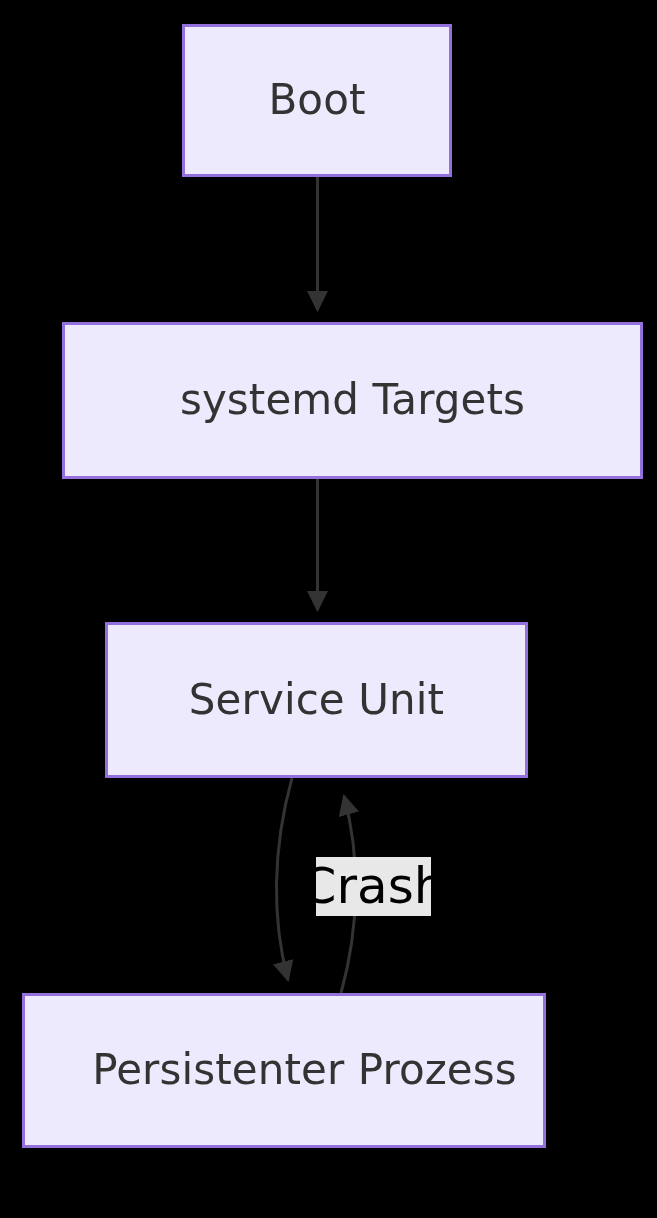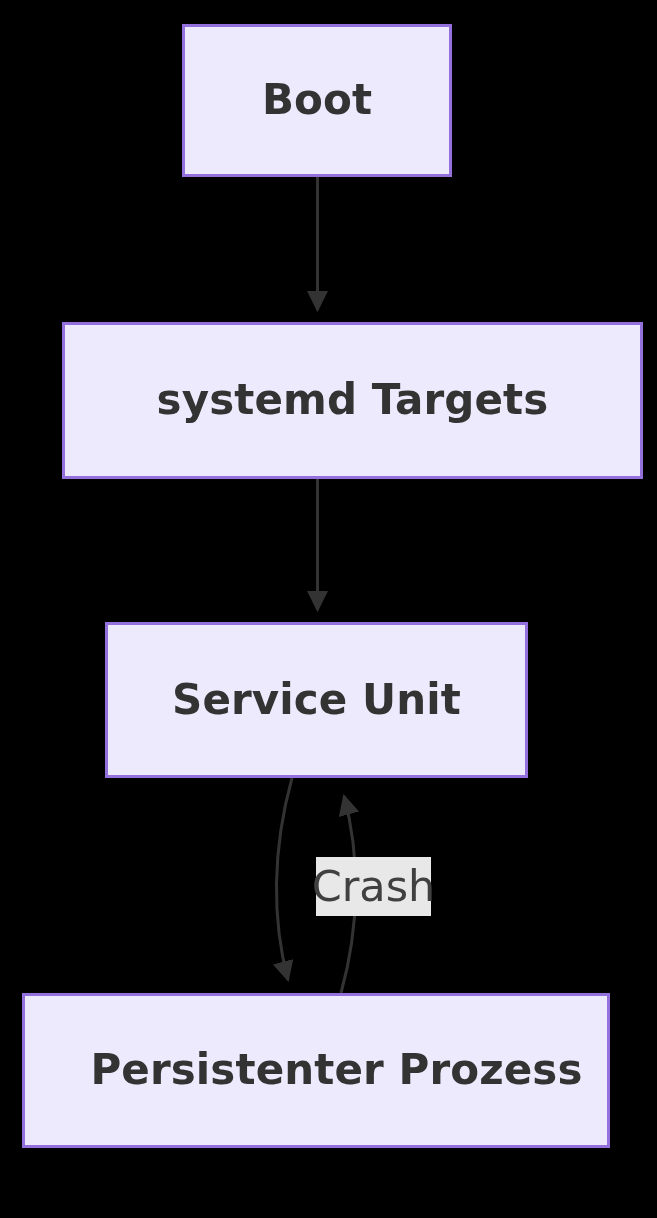--- a/index.html
+++ b/index.html
@@ -33,38 +33,38 @@
     border: 3px solid #9370DB;
     border-radius: 0px;
     display: flex;
     align-items: center;
     justify-content: center;
     z-index: 2;
   }
   .node-label {
     color: #333333;
     font-size: 42px;
-    font-weight: bold;
+    font-weight: normal;
     line-height: 1.15;
     letter-spacing: 0.1px;
     white-space: nowrap;
     text-align: right;
     font-family: "DejaVu Sans", "Liberation Sans", sans-serif;
   }
   
   #node-boot      { left: 182px; top: 24px;  width: 270px; height: 153px; }
   #node-targets   { left: 62px;  top: 322px; width: 581px; height: 157px; }
   #node-service   { left: 105px; top: 622px; width: 423px; height: 156px; }
-  #node-process   { left: 22px;  top: 993px; width: 588px; height: 155px; padding-left: 41px; }
+  #node-process   { left: 22px;  top: 993px; width: 524px; height: 155px; padding-left: 41px; }
 
   .edge-label {
     position: absolute;
     background: #E8E8E8;
-    color: #404040;
-    font-size: 43px;
+    color: #000000;
+    font-size: 50px;
     line-height: 1.15;
     padding: 0 3px;
     box-sizing: border-box;
     display: flex;
     align-items: center;
     justify-content: center;
     z-index: 3;
     white-space: nowrap;
     font-family: "DejaVu Sans", "Liberation Sans", sans-serif;
   }

